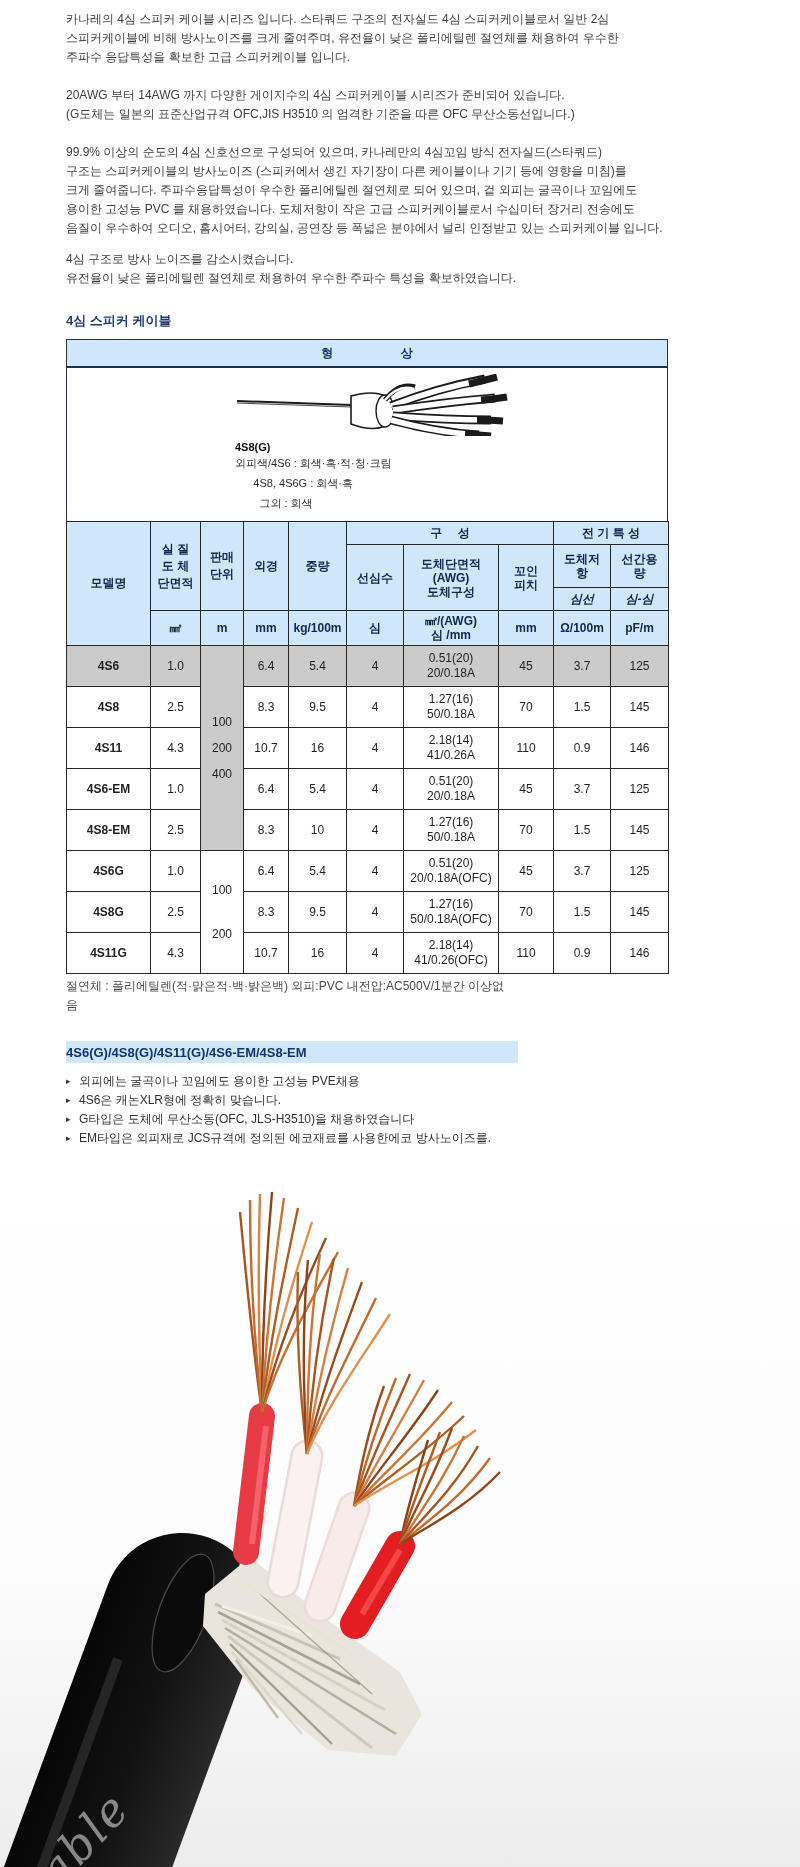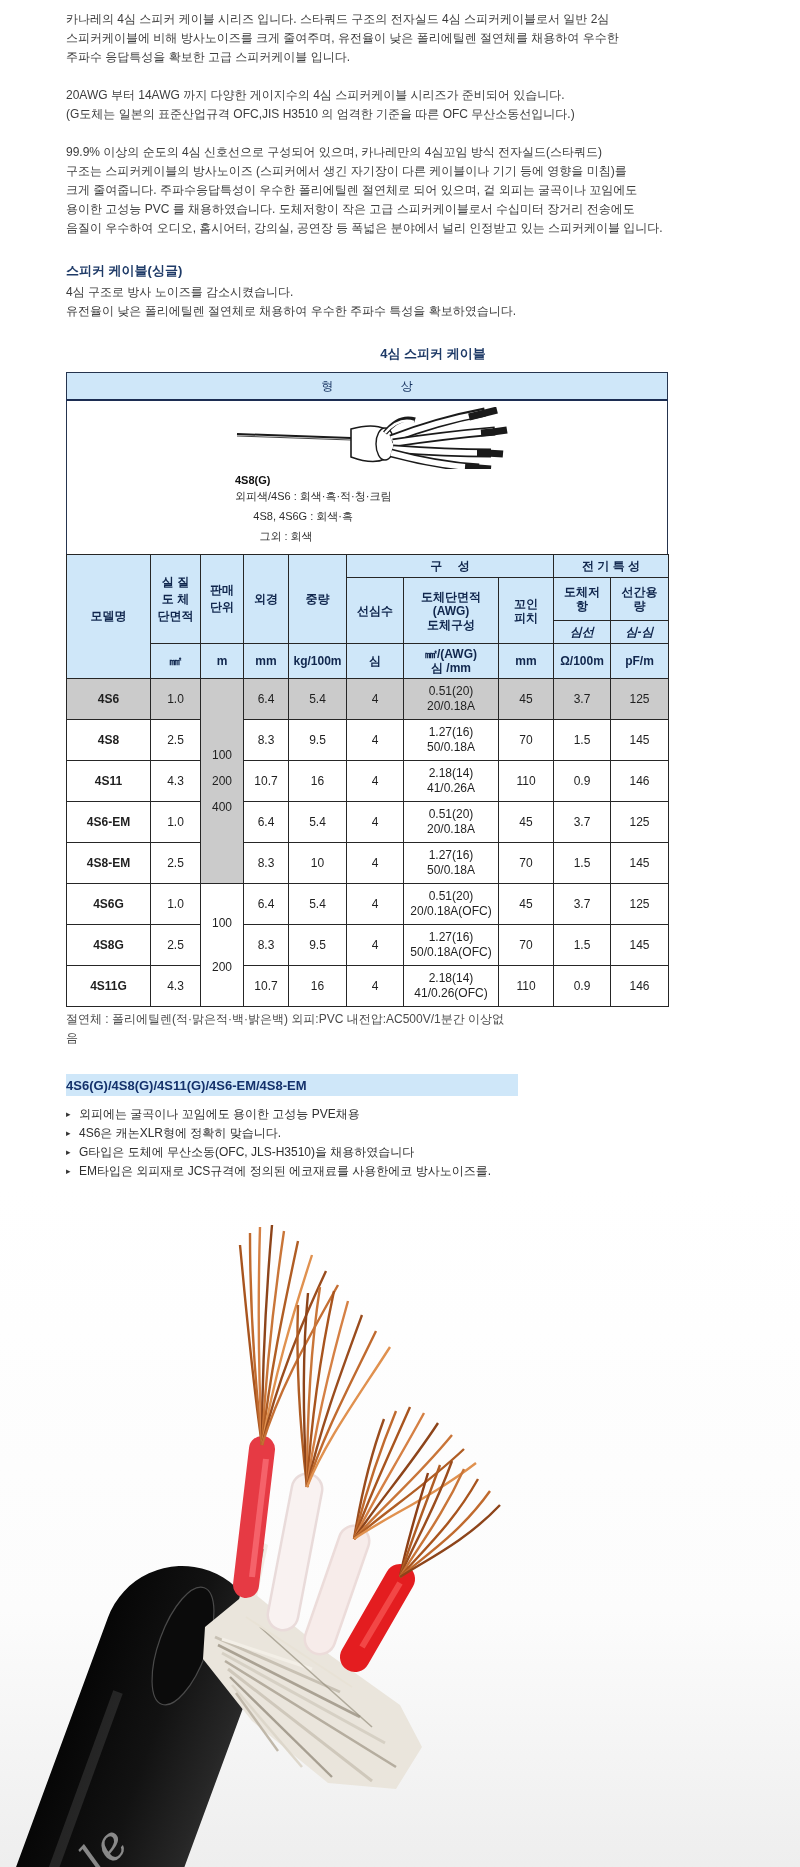--- a/index.html
+++ b/index.html
@@ -6,26 +6,26 @@
   body{
     width:800px;height:1867px;overflow:hidden;background:#ffffff;
     font-family:"Liberation Sans","DejaVu Sans",sans-serif;color:#3c3c3c;
   }
   .page{padding:10px 0 0 66px;}
   .para{width:650px;font-size:12px;line-height:19px;margin:0 0 19px 0;}
   .pre{white-space:pre-line;}
   .pre-raw{white-space:pre;}
   .sec-title{font-size:13px;font-weight:bold;color:#1e3a67;margin:24px 0 3px 0;}
   .desc{margin-bottom:0;}
-  .tbl-title{margin-bottom:9px;text-align:center;}
+  .tbl-title{margin-bottom:9px;}
   table{border-collapse:collapse;table-layout:fixed;}
   .shape-table{width:602px;}
   .shape-head{
     height:24px;background:#cfe7f9;border:1px solid #25344e;border-bottom:2px solid #1c2d52;
-    color:#13305e;font-size:12px;font-weight:normal;text-align:center;word-spacing:64px;white-space:pre;
+    color:#13305e;font-size:12px;font-weight:bold;text-align:center;word-spacing:64px;white-space:pre;
   }
   .shape-body{border:1px solid #25344e;border-top:none;background:#fff;padding:6px 0 8px 166px;vertical-align:top;}
   .diag-label{font-weight:bold;font-size:11px;color:#101010;margin:1px 0 0 2px;}
   .diag-note{font-size:11px;line-height:20px;color:#2e2e2e;margin-left:2px;}
   .spec-table{width:602px;margin-top:-1px;font-size:12px;}
   .spec-table th,.spec-table td{border:1px solid #262626;text-align:center;vertical-align:middle;padding:1px;}
   .spec-table th{background:#cfe7f9;color:#10264d;font-weight:bold;}
   .r1 th{height:20px;text-align:center;}
   .r2 th{height:40px;line-height:14px;}
   .r3 th{height:20px;font-style:italic;}
@@ -54,21 +54,20 @@
 스피커케이블에 비해 방사노이즈를 크게 줄여주며, 유전율이 낮은 폴리에틸렌 절연체를 채용하여 우수한
 주파수 응답특성을 확보한 고급 스피커케이블 입니다.</p>
   <p class="para pre">20AWG 부터 14AWG 까지 다양한 게이지수의 4심 스피커케이블 시리즈가 준비되어 있습니다.
 (G도체는 일본의 표준산업규격 OFC,JIS H3510 의 엄격한 기준을 따른 OFC 무산소동선입니다.)</p>
   <p class="para pre" style="margin-bottom:12px">99.9% 이상의 순도의 4심 신호선으로 구성되어 있으며, 카나레만의 4심꼬임 방식 전자실드(스타쿼드)
 구조는 스피커케이블의 방사노이즈 (스피커에서 생긴 자기장이 다른 케이블이나 기기 등에 영향을 미침)를
 크게 줄여줍니다. 주파수응답특성이 우수한 폴리에틸렌 절연체로 되어 있으며, 겉 외피는 굴곡이나 꼬임에도
 용이한 고성능 PVC 를 채용하였습니다. 도체저항이 작은 고급 스피커케이블로서 수십미터 장거리 전송에도
 음질이 우수하여 오디오, 홈시어터, 강의실, 공연장 등 폭넓은 분야에서 널리 인정받고 있는 스피커케이블 입니다.</p>
 
-  <h3 class="sec-title">스피커 케이블(싱글)</h3>
   <p class="para pre desc">4심 구조로 방사 노이즈를 감소시켰습니다.
 유전율이 낮은 폴리에틸렌 절연체로 채용하여 우수한 주파수 특성을 확보하였습니다.</p>
 
   <h3 class="sec-title tbl-title">4심 스피커 케이블</h3>
 
   <table class="shape-table">
     <tbody>
     <tr>
           <th class="shape-head">형 상</th>
         </tr>

